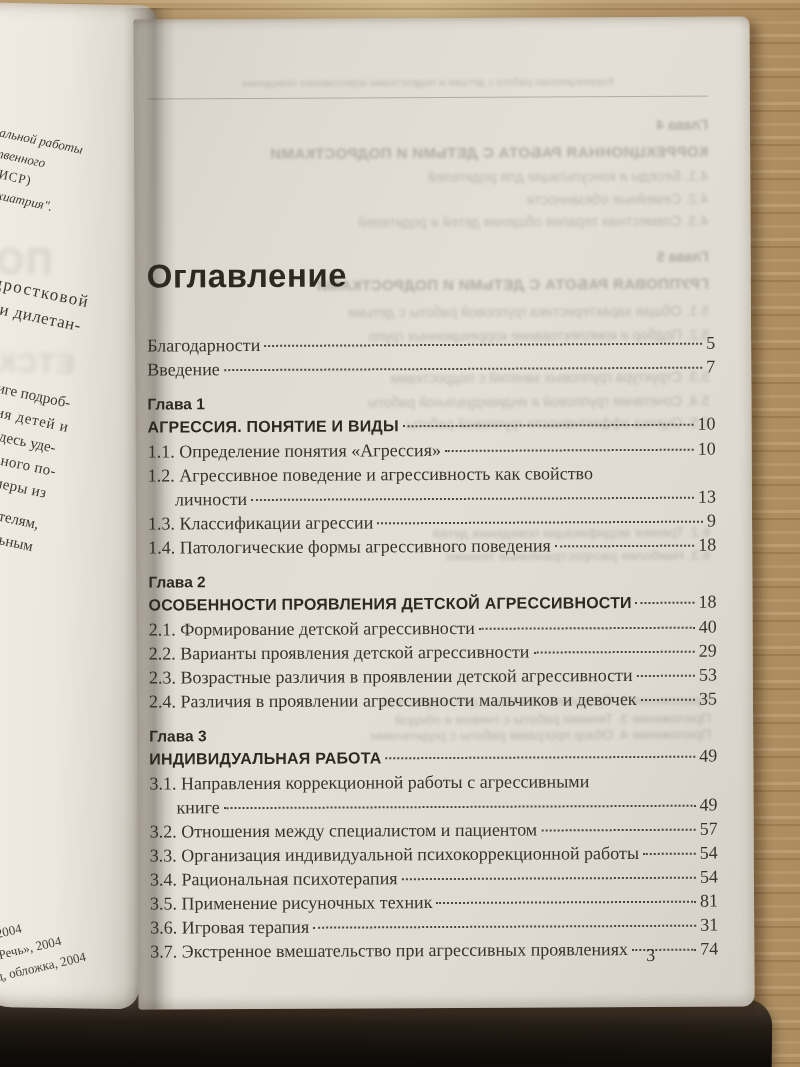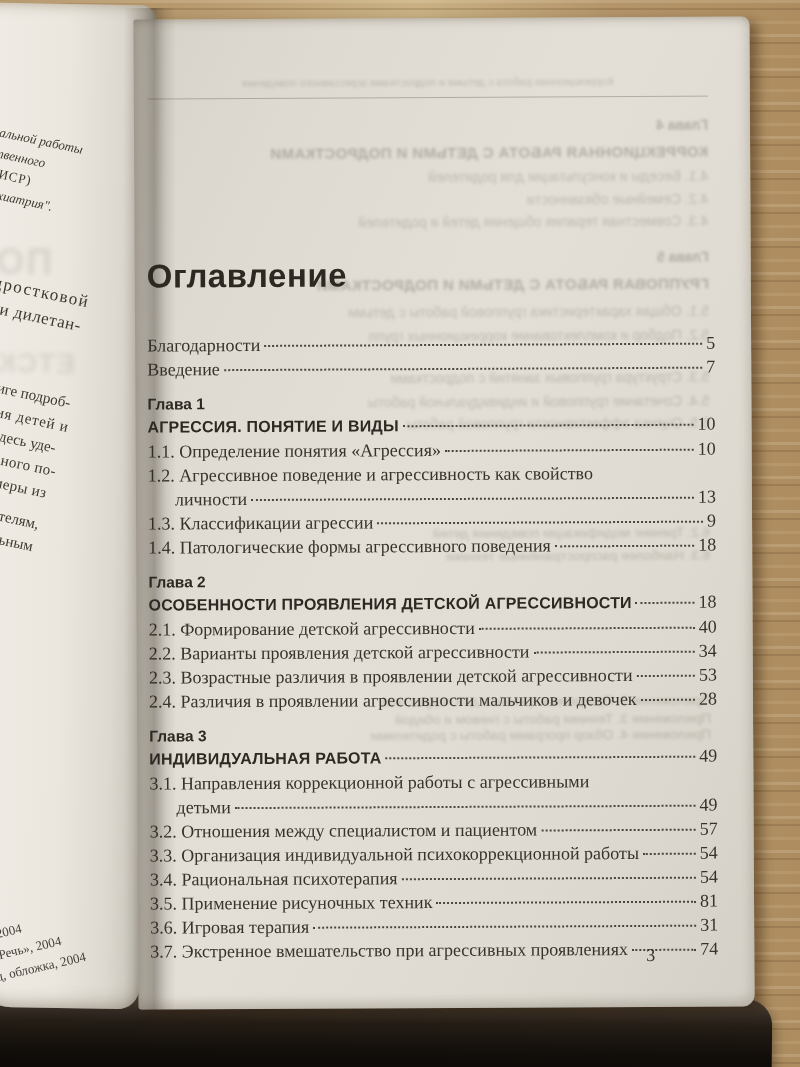--- a/index.html
+++ b/index.html
@@ -216,44 +216,44 @@
       <span class="pg">18</span>
     </div>
     <div class="row">
       <span class="lbl">2.1. Формирование детской агрессивности</span>
       <span class="dots"></span>
       <span class="pg">40</span>
     </div>
     <div class="row">
       <span class="lbl">2.2. Варианты проявления детской агрессивности</span>
       <span class="dots"></span>
-      <span class="pg">34</span>
+      <span class="pg">29</span>
     </div>
     <div class="row">
       <span class="lbl">2.3. Возрастные различия в проявлении детской агрессивности</span>
       <span class="dots"></span>
       <span class="pg">53</span>
     </div>
     <div class="row">
       <span class="lbl">2.4. Различия в проявлении агрессивности мальчиков и девочек</span>
       <span class="dots"></span>
-      <span class="pg">28</span>
+      <span class="pg">35</span>
     </div>
 
     <div class="chap">Глава 3</div>
     <div class="row caps">
       <span class="lbl">ИНДИВИДУАЛЬНАЯ РАБОТА</span>
       <span class="dots"></span>
       <span class="pg">49</span>
     </div>
     <div class="row">
       <span class="lbl">3.1. Направления коррекционной работы с агрессивными</span>
     </div>
     <div class="row">
-      <span class="lbl indent">детьми</span>
+      <span class="lbl indent">книге</span>
       <span class="dots"></span>
       <span class="pg">49</span>
     </div>
     <div class="row">
       <span class="lbl">3.2. Отношения между специалистом и пациентом</span>
       <span class="dots"></span>
       <span class="pg">57</span>
     </div>
     <div class="row">
       <span class="lbl">3.3. Организация индивидуальной психокоррекционной работы</span>

